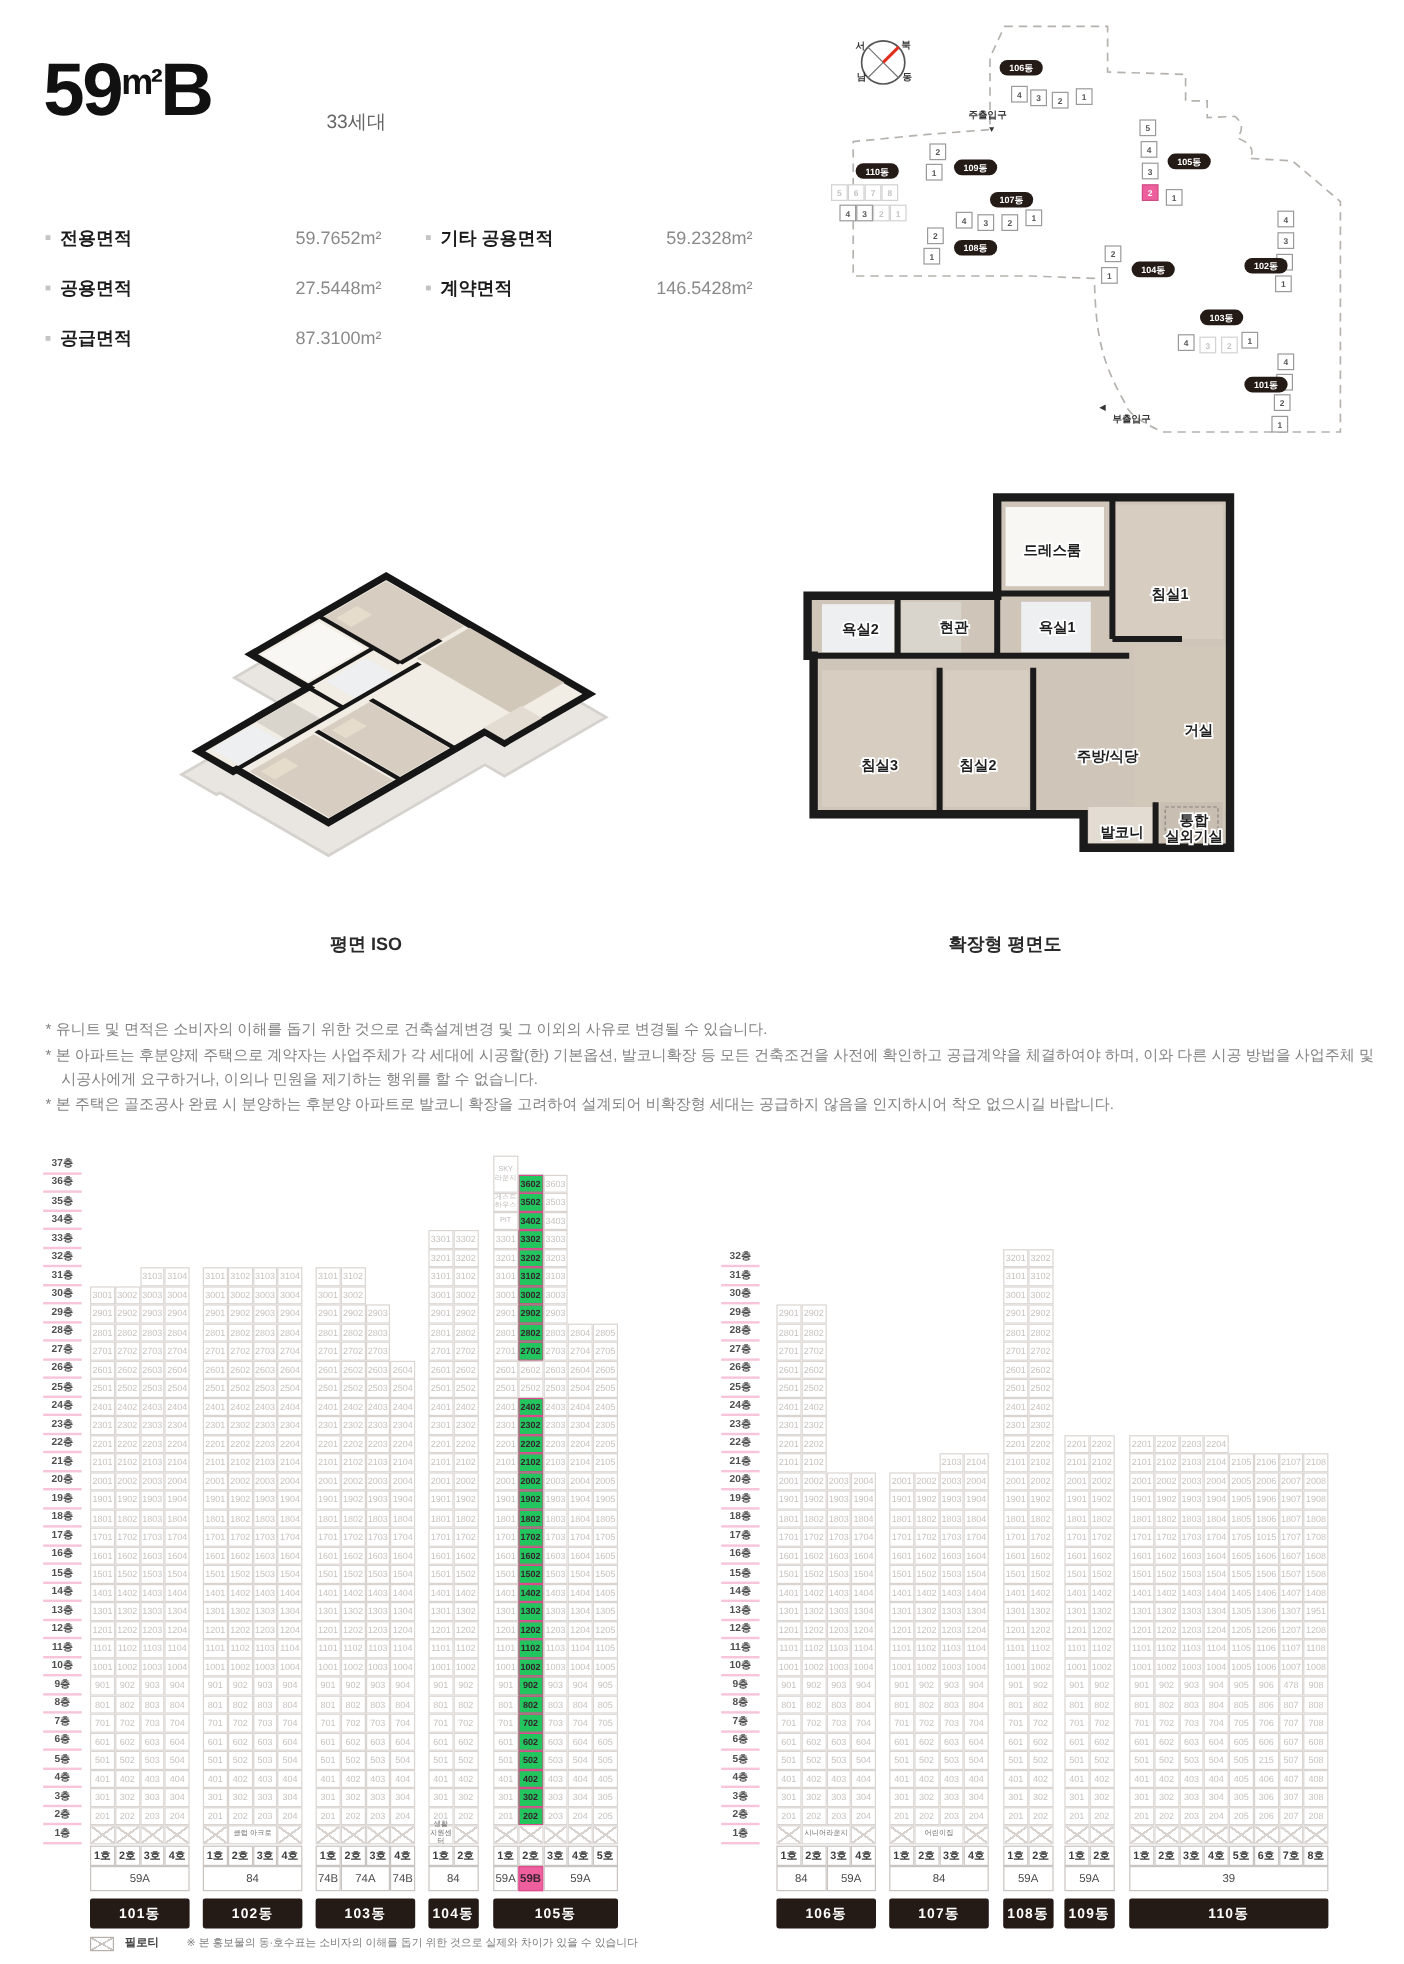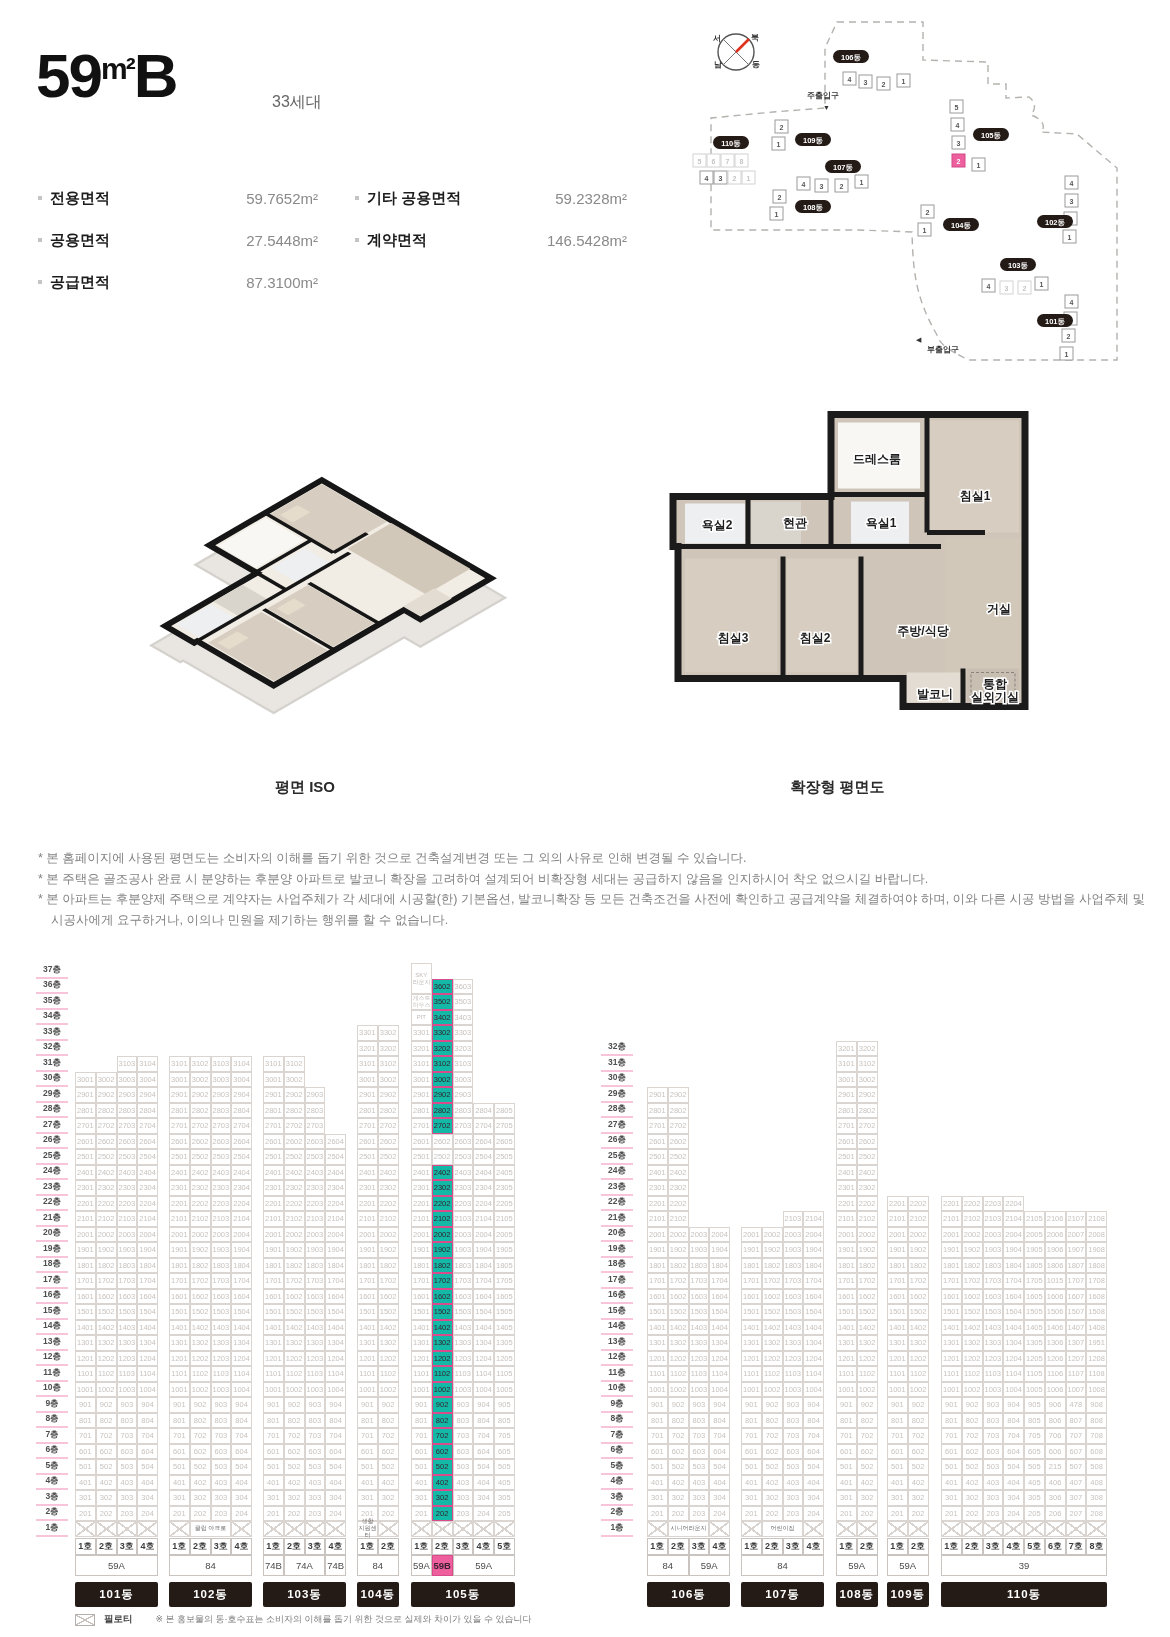--- a/index.html
+++ b/index.html
@@ -18,21 +18,21 @@
   .area-value{margin-left:auto;font-size:15px;color:#8a8a8a;}
   
   .plan-caption{position:absolute;text-align:center;font-size:15px;font-weight:700;color:#2a2a2a;}
   
   .disc{position:absolute;left:38px;top:848px;width:1108px;font-size:12.5px;color:#828282;line-height:20.5px;}
   .disc .line{padding-left:13px;text-indent:-13px;}
   
   #stack-chart{position:absolute;left:0;top:963px;width:1170px;height:674px;}
   .cell{position:absolute;box-sizing:border-box;border:1px solid #dad5d1;background:#fff;
         display:flex;align-items:center;justify-content:center;font-size:7.5px;color:#c7c2bf;}
-  .cell.hl{background:#14b8a6;border-color:#da4b8c;color:#35222d;font-weight:400;}
+  .cell.hl{background:#22c55e;border-color:#da4b8c;color:#35222d;font-weight:700;}
   .cell.special{font-size:6px;line-height:7px;color:#c0bbb8;white-space:pre-line;text-align:center;}
   .cell.gtext{font-size:6px;line-height:7px;color:#6d6d6d;white-space:pre-line;text-align:center;}
   .cell.xcell{background-color:#fff;background-image:
      linear-gradient(to top right,transparent 46%,#d8d3cf 46%,#d8d3cf 54%,transparent 54%),
      linear-gradient(to top left,transparent 46%,#d8d3cf 46%,#d8d3cf 54%,transparent 54%);}
   .axis-cell{position:absolute;box-sizing:border-box;font-size:8.5px;font-weight:700;color:#4f4f4f;
      display:flex;align-items:center;justify-content:center;border-bottom:2px solid #f7c4da;}
   .ho-cell{position:absolute;box-sizing:border-box;border:1px solid #c9c4c0;background:#fff;
      display:flex;align-items:center;justify-content:center;font-size:9px;font-weight:700;color:#3d3d3d;}
   .type-cell{position:absolute;box-sizing:border-box;border:1px solid #c9c4c0;background:#fff;
@@ -268,23 +268,23 @@
       <text x="170" y="235" text-anchor="middle" font-size="12" font-weight="700" fill="#1e1e1e" stroke="#ffffff" stroke-width="3" paint-order="stroke"><tspan x="170" dy="0">침실2</tspan></text>
       <text x="278" y="228" text-anchor="middle" font-size="12" font-weight="700" fill="#1e1e1e" stroke="#ffffff" stroke-width="3" paint-order="stroke"><tspan x="278" dy="0">주방/식당</tspan></text>
       <text x="354" y="206" text-anchor="middle" font-size="12" font-weight="700" fill="#1e1e1e" stroke="#ffffff" stroke-width="3" paint-order="stroke"><tspan x="354" dy="0">거실</tspan></text>
       <text x="290" y="291" text-anchor="middle" font-size="12" font-weight="700" fill="#1e1e1e" stroke="#ffffff" stroke-width="3" paint-order="stroke"><tspan x="290" dy="0">발코니</tspan></text>
       <text x="350" y="281" text-anchor="middle" font-size="12" font-weight="700" fill="#1e1e1e" stroke="#ffffff" stroke-width="3" paint-order="stroke"><tspan x="350" dy="0">통합</tspan><tspan x="350" dy="13">실외기실</tspan></text>
     </g>
 </svg>
 <div class="plan-caption" style="left:645px;top:778px;width:385px;">확장형 평면도</div>
 
 <div class="disc">
-  <div class="line"><span>*</span> <span>본 홈페이지에 사용된 평면도는 소비자의 이해를 돕기 위한 것으로 건축설계변경 또는 그 외의 사유로 인해 변경될 수 있습니다.</span></div>
+  <div class="line"><span>*</span> <span>유니트 및 면적은 소비자의 이해를 돕기 위한 것으로 건축설계변경 및 그 이외의 사유로 변경될 수 있습니다.</span></div>
+  <div class="line"><span>*</span> <span>본 아파트는 후분양제 주택으로 계약자는 사업주체가 각 세대에 시공할(한) 기본옵션, 발코니확장 등 모든 건축조건을 사전에 확인하고 공급계약을 체결하여야 하며, 이와 다른 시공 방법을 사업주체 및 시공사에게 요구하거나, 이의나 민원을 제기하는 행위를 할 수 없습니다.</span></div>
   <div class="line"><span>*</span> <span>본 주택은 골조공사 완료 시 분양하는 후분양 아파트로 발코니 확장을 고려하여 설계되어 비확장형 세대는 공급하지 않음을 인지하시어 착오 없으시길 바랍니다.</span></div>
-  <div class="line"><span>*</span> <span>본 아파트는 후분양제 주택으로 계약자는 사업주체가 각 세대에 시공할(한) 기본옵션, 발코니확장 등 모든 건축조건을 사전에 확인하고 공급계약을 체결하여야 하며, 이와 다른 시공 방법을 사업주체 및 시공사에게 요구하거나, 이의나 민원을 제기하는 행위를 할 수 없습니다.</span></div>
 </div>
 
 <div id="stack-chart">
   <div class="legend">
     <span class="legend-icon"></span>
     <span class="legend-piloti">필로티</span>
     <span class="legend-note">※ 본 홍보물의 동·호수표는 소비자의 이해를 돕기 위한 것으로 실제와 차이가 있을 수 있습니다</span>
   </div>
 <div class="axis-cell" style="left: 36px; top: 0px; width: 32px; height: 15.5px;">37층</div>
     <div class="axis-cell" style="left: 36px; top: 15.5px; width: 32px; height: 15.5px;">36층</div>

